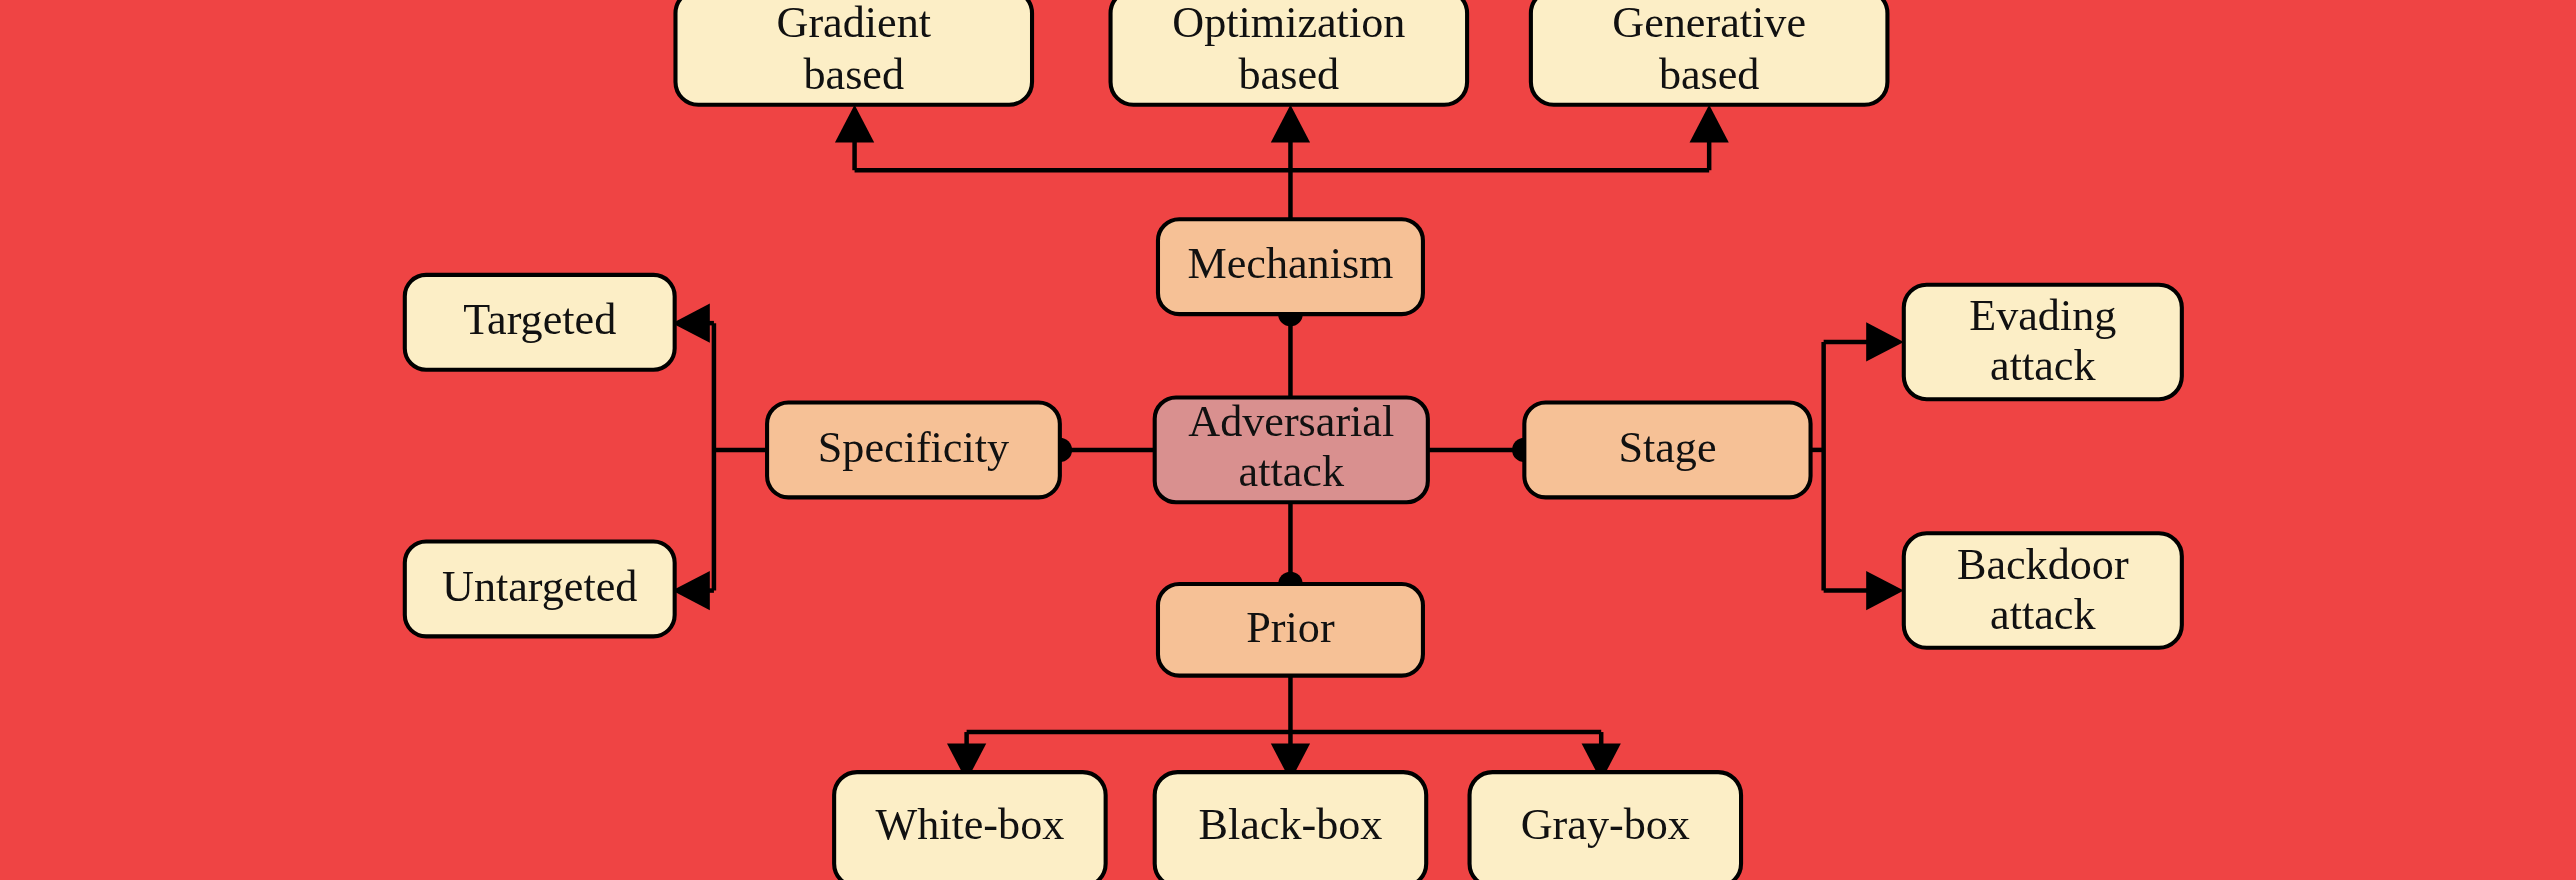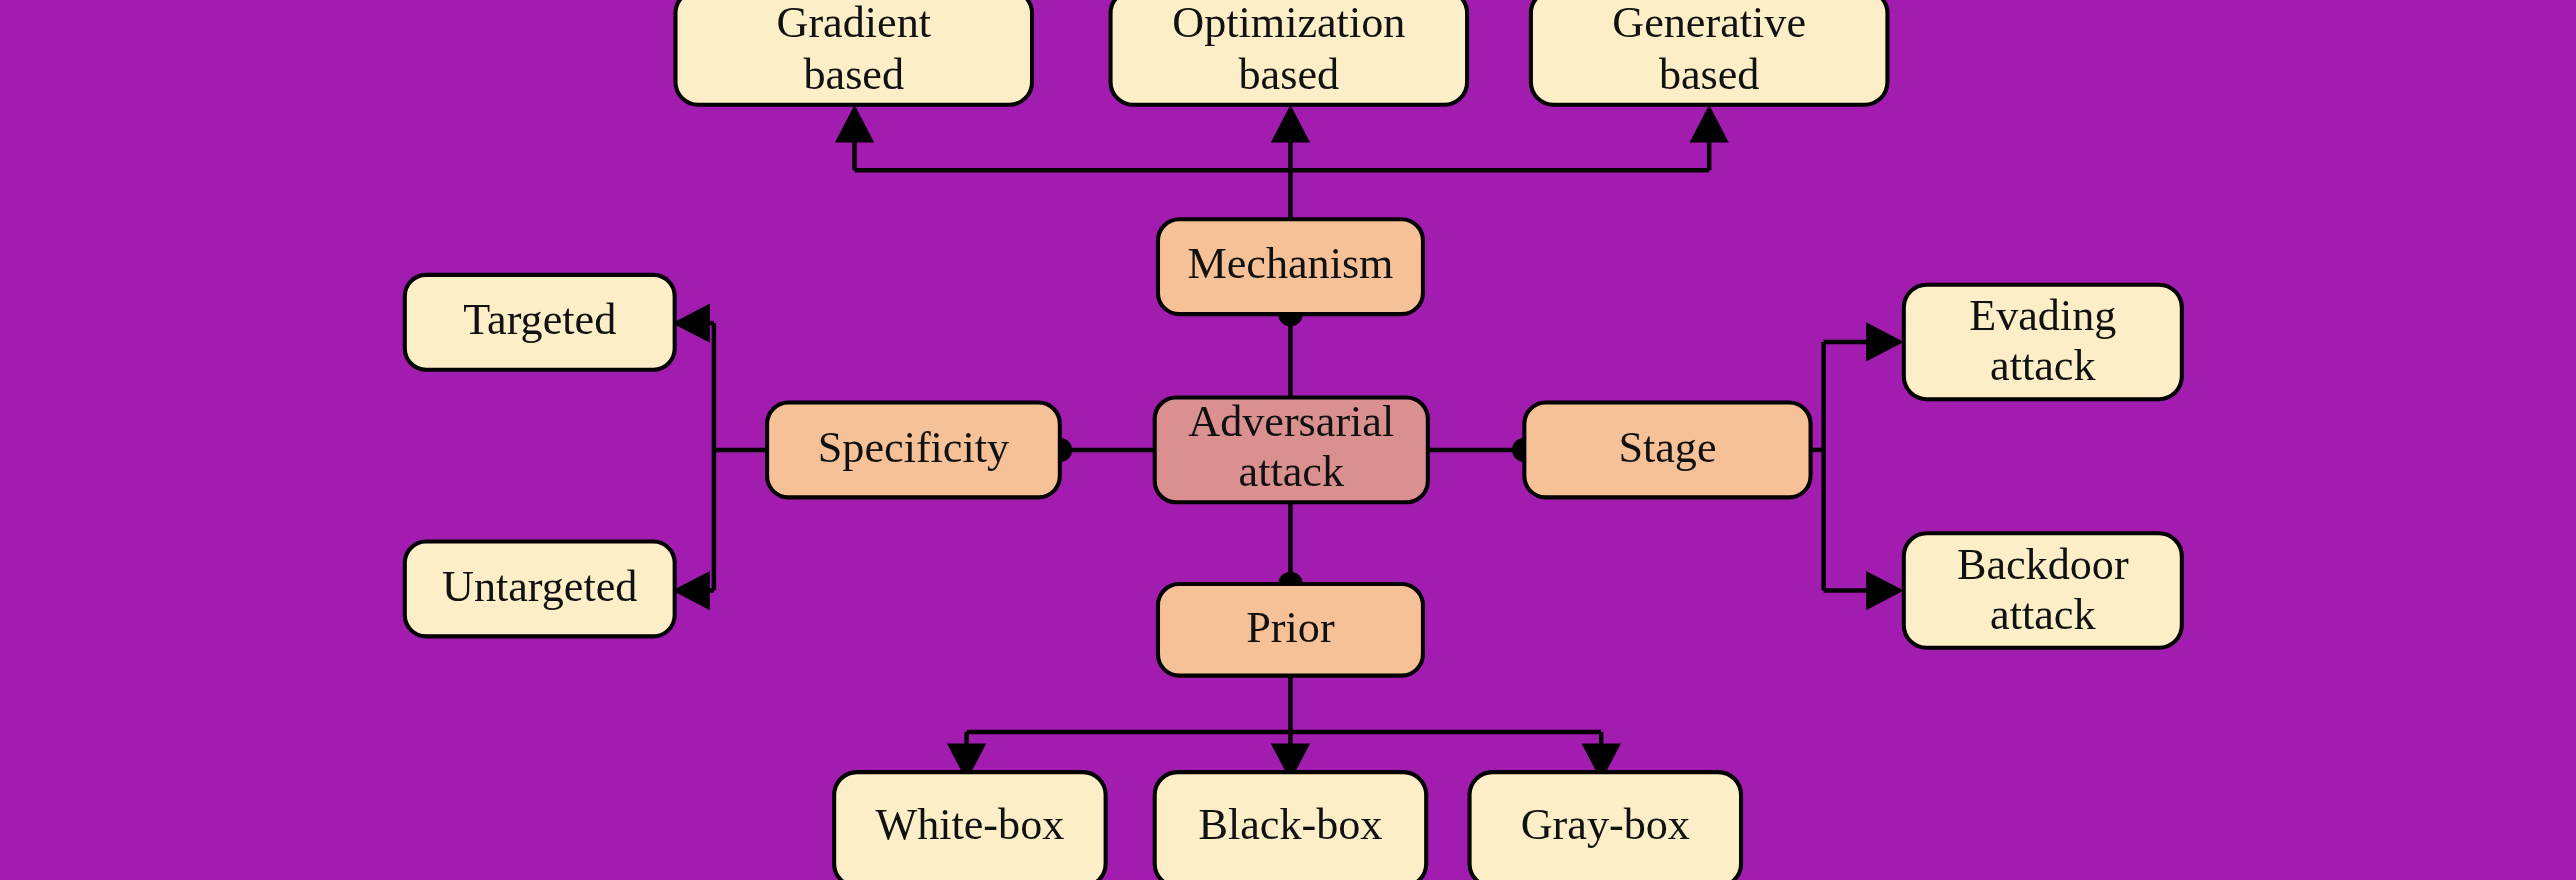--- a/index.html
+++ b/index.html
@@ -10,21 +10,21 @@
   body {
     width: 2576px;
     height: 881px;
     overflow: hidden;
     font-family: "Liberation Serif", "DejaVu Serif", serif;
   }
   #diagram-root {
     position: relative;
     width: 2576px;
     height: 881px;
-    background: #a21caf;
+    background: #ef4444;
   }
   svg#flow {
     display: block;
     width: 2576px;
     height: 881px;
   }
   .node-rect {
     stroke: #000000;
     stroke-width: 5;
   }

